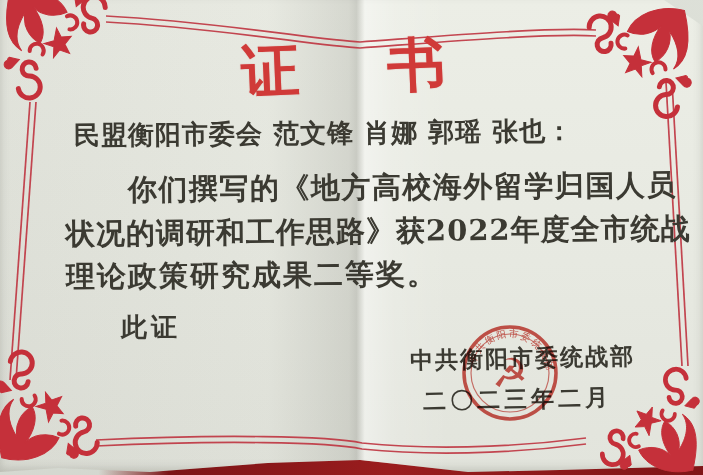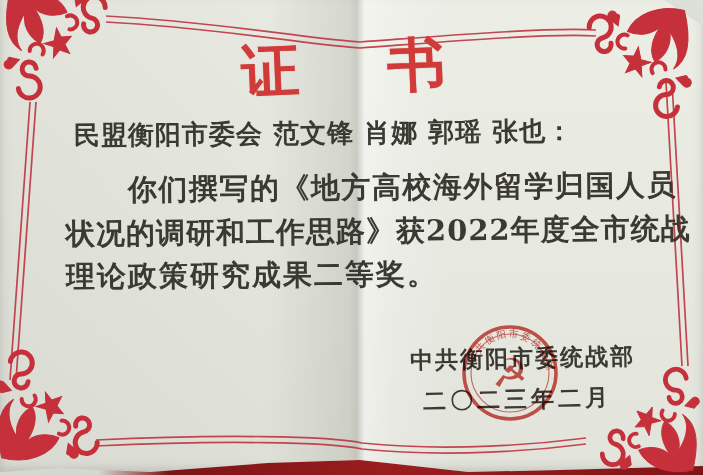--- a/index.html
+++ b/index.html
@@ -97,20 +97,21 @@
     <g>
       <use href="#orn" transform="translate(700,478) scale(-0.95,-0.95) rotate(3)"></use>
     </g>
   </svg>
 
   <div class="txt title">证书</div>
   <div class="txt recipient">民盟衡阳市委会 范文锋 肖娜 郭瑶 张也：</div>
   <div class="txt b1">你们撰写的《地方高校海外留学归国人员</div>
   <div class="txt b2">状况的调研和工作思路》获2022年度全市统战</div>
   <div class="txt b3">理论政策研究成果二等奖。</div>
+  <div class="txt closing">此证</div>
   <div class="txt issuer">中共衡阳市委统战部</div>
   <div class="txt idate">二〇二三年二月</div>
 
   <svg class="seal" viewBox="0 0 100 100">
     <circle cx="50" cy="50" r="46" fill="none" stroke="#cc4038" stroke-width="3.5"></circle>
     <circle cx="50" cy="50" r="39" fill="none" stroke="#cc4038" stroke-width="1.2" opacity="0.8"></circle>
     <defs>
         <path id="sealArc" d="M14,50 a36,36 0 1 1 72,0" fill="none"></path>
       </defs>
     <text font-size="9.5" fill="#cc4038" letter-spacing="2">

